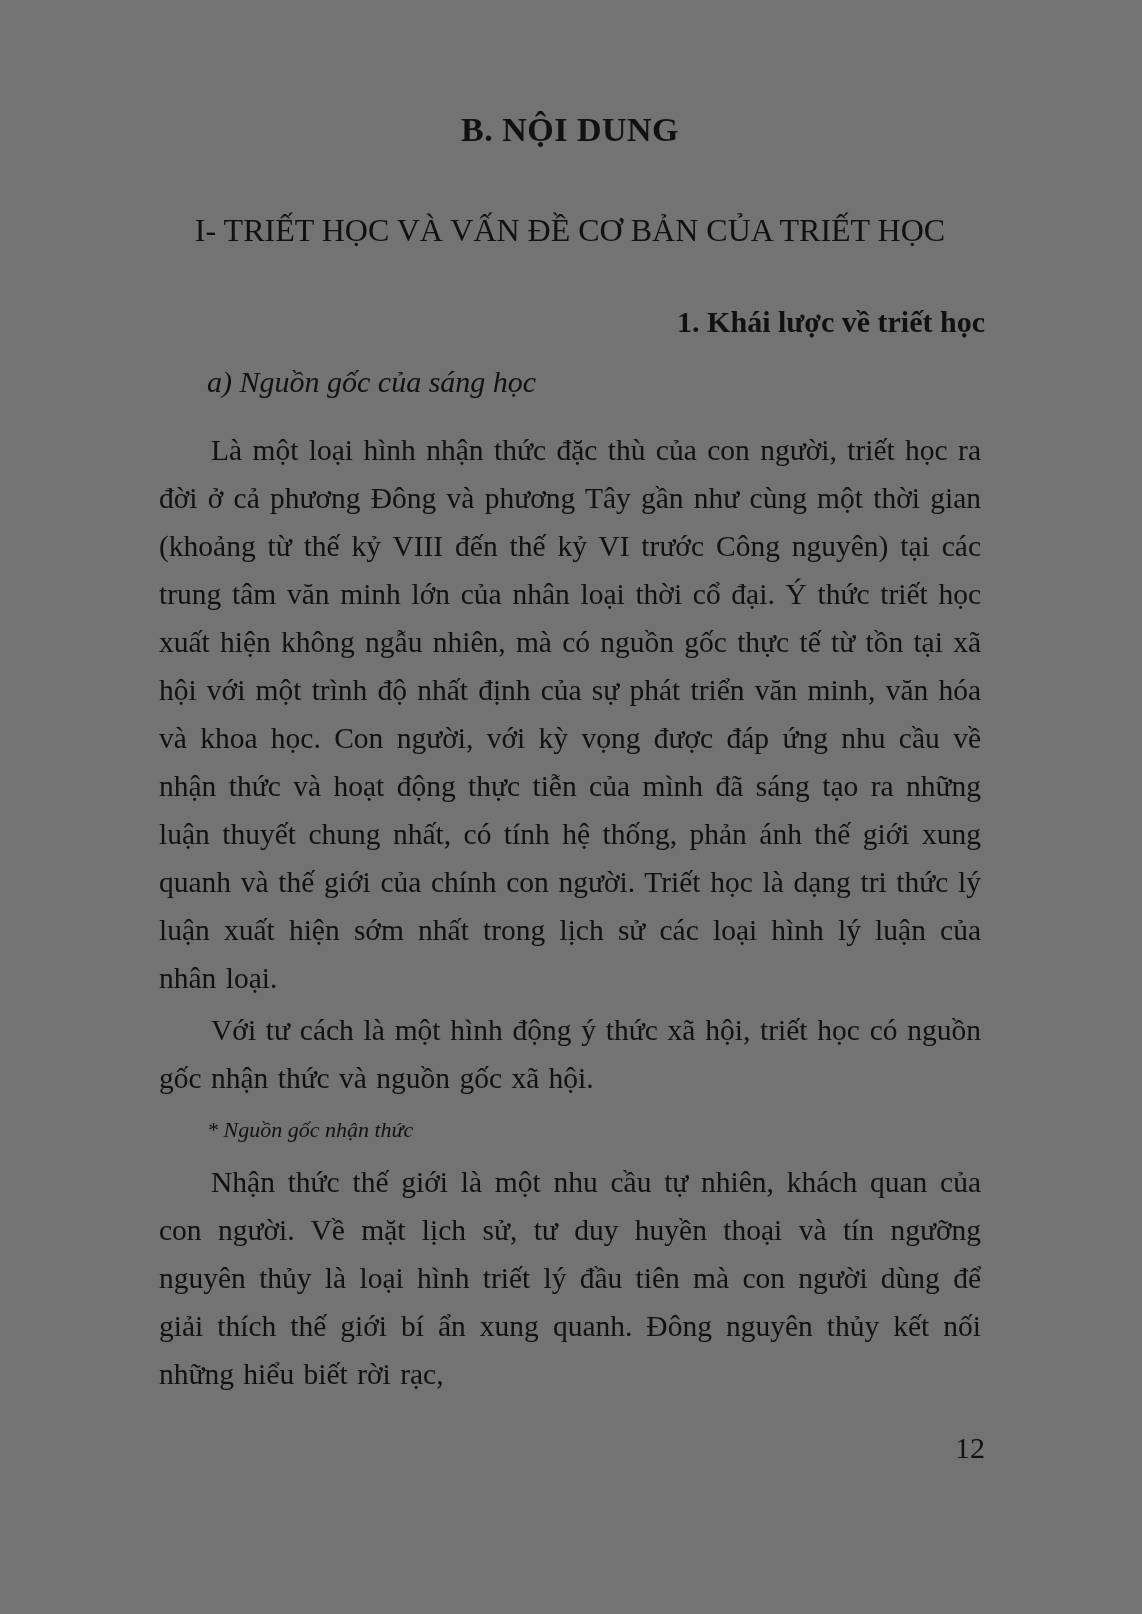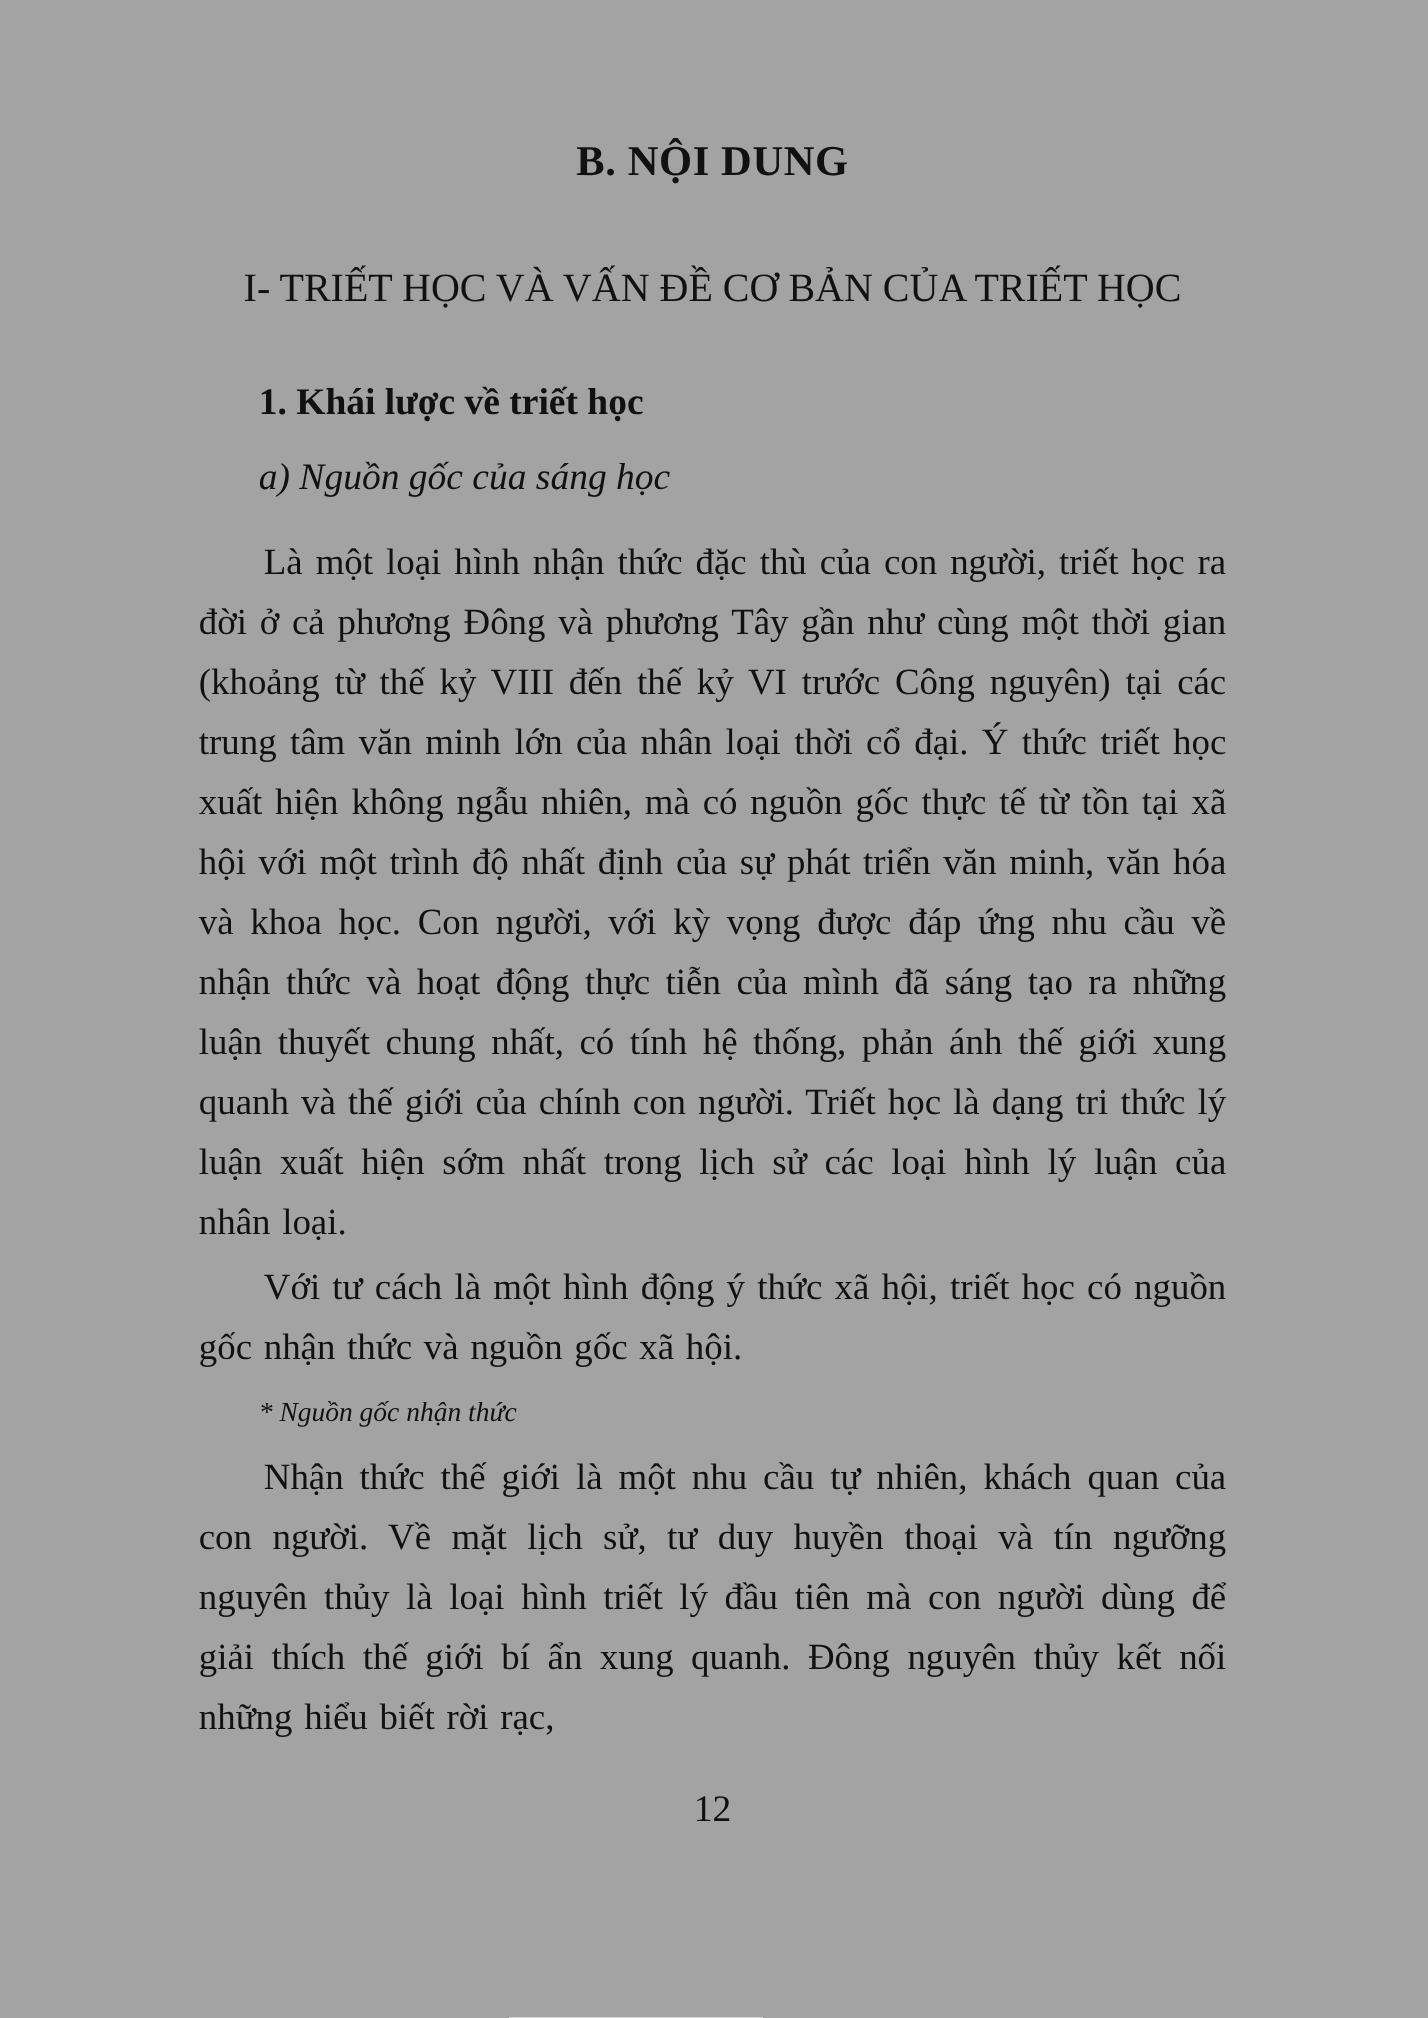--- a/index.html
+++ b/index.html
@@ -5,21 +5,21 @@
   html, body {
     margin: 0;
     padding: 0;
     background: #ffffff;
   }
   .page {
     position: relative;
     width: 1142px;
     height: 1614px;
     margin: 0 auto;
-    background: #a3a3a3;
+    background: #737373;
     color: #111111;
     font-family: "Liberation Serif", "DejaVu Serif", serif;
     box-sizing: border-box;
     padding: 108px 157px 0 155px;
     overflow: hidden;
   }
   .doc-title {
     margin: 0;
     text-align: center;
     font-size: 34px;
@@ -33,20 +33,21 @@
     font-size: 32px;
     font-weight: normal;
     line-height: 44px;
   }
   .subsection-heading {
     margin: 48px 0 0 0;
     padding-left: 52px;
     font-size: 30px;
     font-weight: bold;
     line-height: 44px;
+    text-align: right;
   }
   .item-heading {
     margin: 16px 0 0 0;
     padding-left: 52px;
     font-size: 30px;
     font-style: italic;
     line-height: 44px;
   }
   .body-para {
     margin: 4px;
@@ -63,21 +64,21 @@
     margin: 0;
     padding-left: 52px;
     font-size: 22px;
     font-style: italic;
     line-height: 48px;
   }
   .page-number {
     margin-top: 28px;
     font-size: 30px;
     line-height: 44px;
-    text-align: center;
+    text-align: right;
   }
 </style>
 </head>
 <body>
 
 <div class="page">
   <h1 class="doc-title">B. NỘI DUNG</h1>
 
   <h2 class="section-heading">I- TRIẾT HỌC VÀ VẤN ĐỀ CƠ BẢN CỦA TRIẾT HỌC</h2>
 

